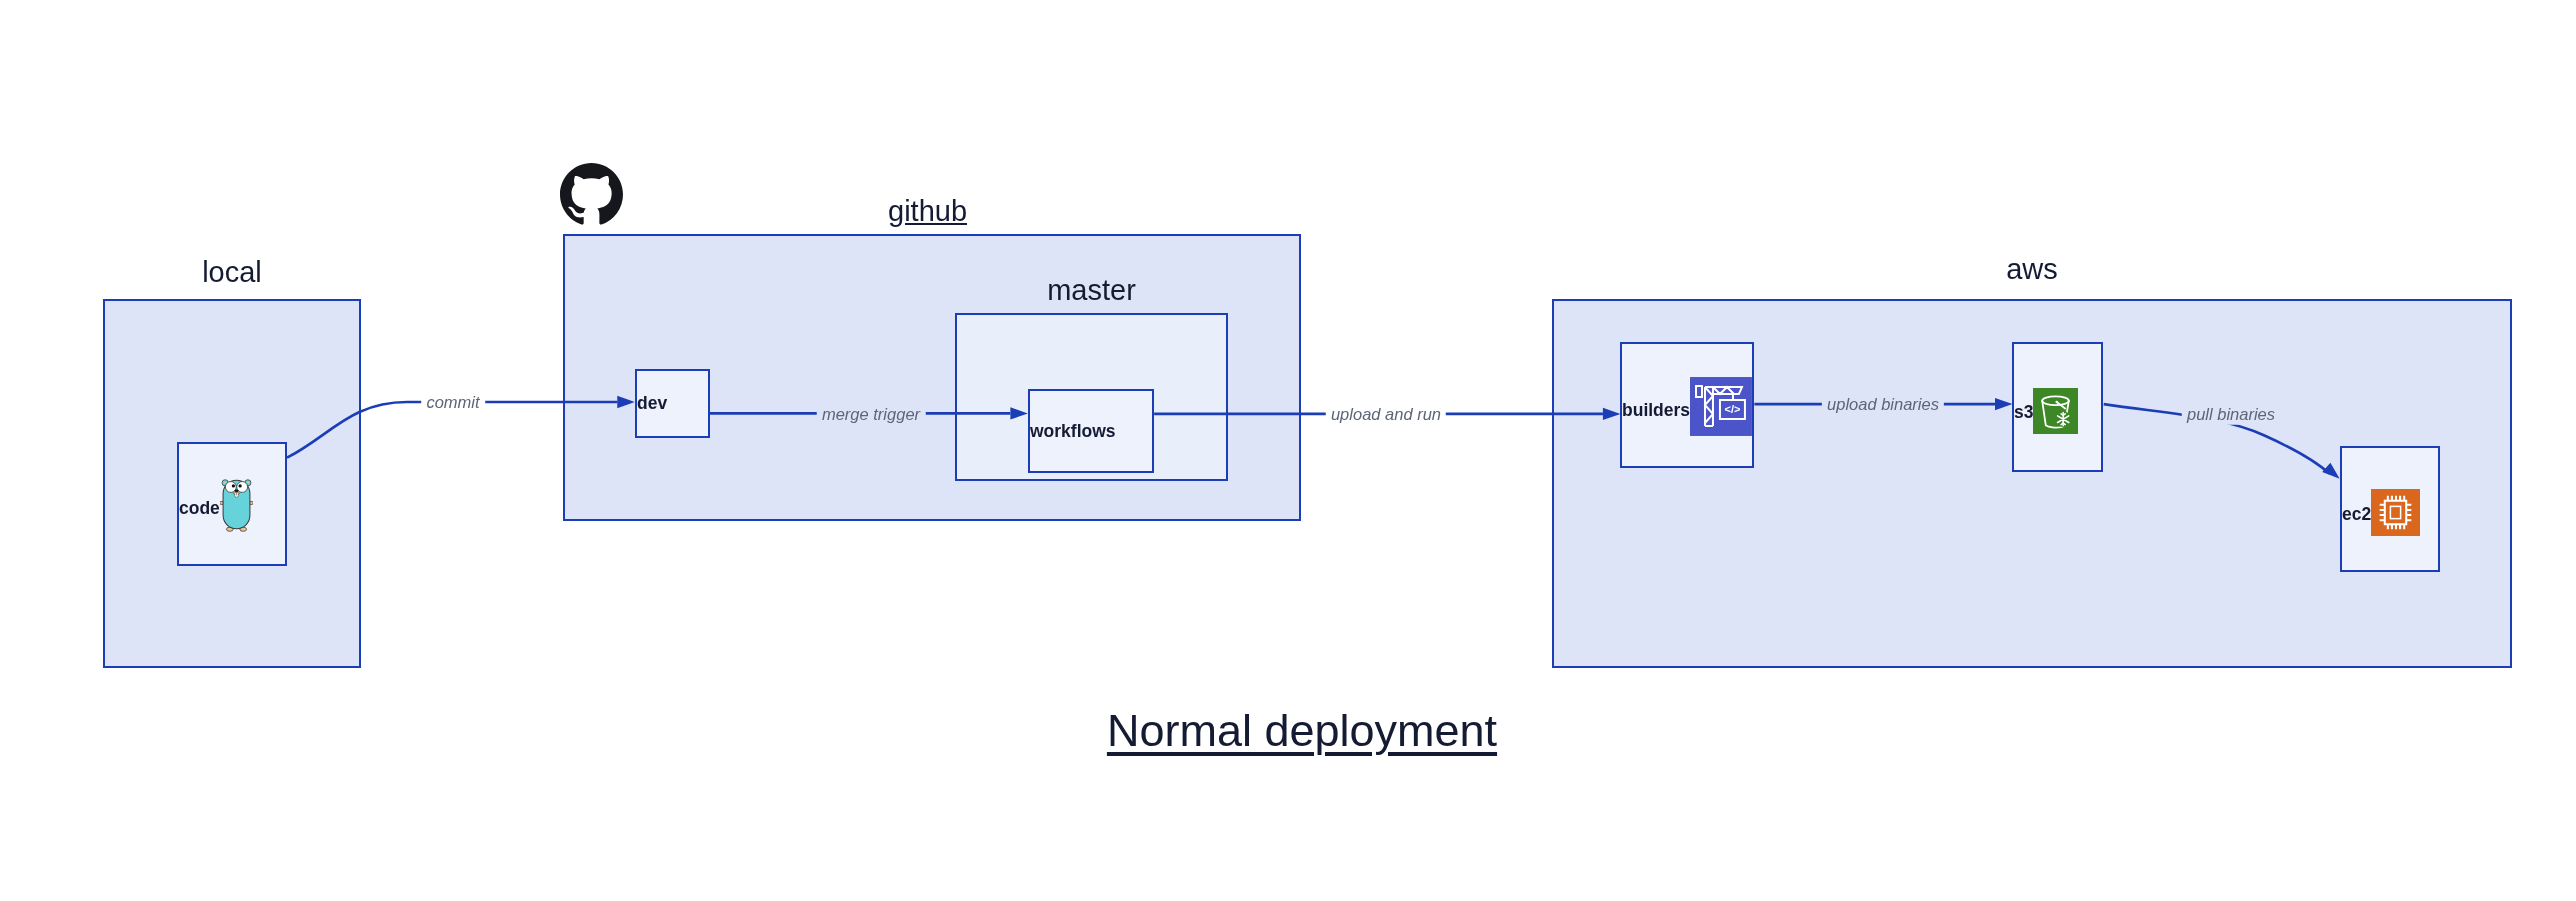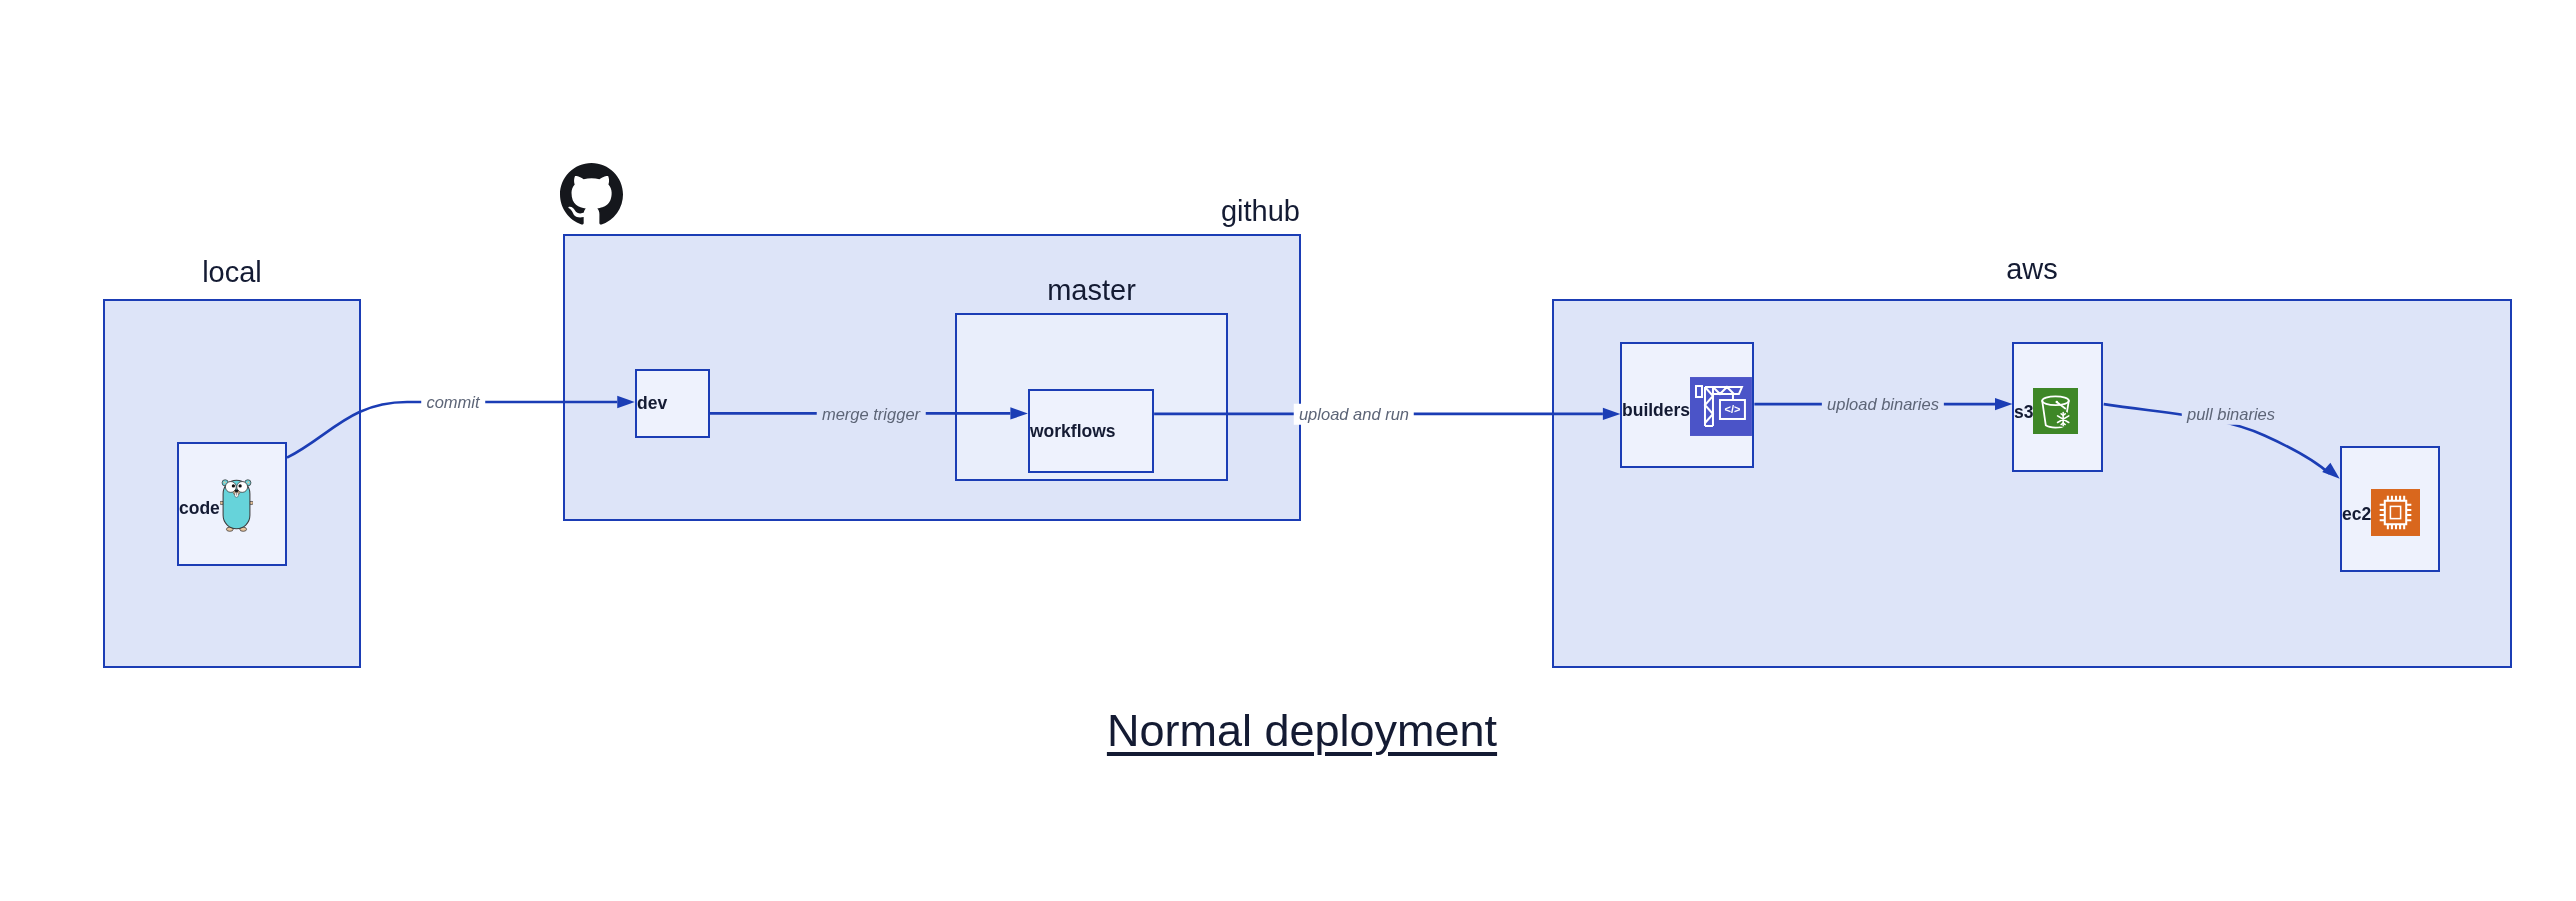--- a/index.html
+++ b/index.html
@@ -9,21 +9,21 @@
     --gopher-teal:#66d3da; --github-black:#15171c; --canvas-bg:#ffffff;
   }
   html,body{margin:0;padding:0;background:var(--canvas-bg);}
   .canvas{position:relative;width:2604px;height:902px;background:var(--canvas-bg);
           font-family:"Liberation Sans", sans-serif;overflow:hidden;}
   .cluster{position:absolute;box-sizing:border-box;border:2.6px solid var(--border-blue);
            background:var(--cluster-fill);}
   .cluster.nested{background:var(--nested-cluster-fill);}
   .cluster-label{position:absolute;font-size:29px;color:var(--label-dark);
                  line-height:33px;white-space:nowrap;}
-  .tc{text-align:center;} .tr{text-align:right;}
+  .tc{text-align:center;} .tr{text-decoration:underline;}
   .node{position:absolute;box-sizing:border-box;border:2.6px solid var(--border-blue);
         background:var(--node-fill);display:flex;flex-direction:row;align-items:center;}
   .node.center{}
   .node-label{font-size:17.5px;font-weight:bold;color:var(--label-dark);line-height:20.6px;}
   .edges{position:absolute;left:0;top:0;pointer-events:none;}
   .edge{stroke:var(--border-blue);stroke-width:5;fill:none;}
   .head{fill:var(--border-blue);stroke:none;}
   .edge-label{position:absolute;transform:translate(-50%,-50%);font-style:italic;
               font-size:16.5px;color:var(--edge-label-gray);padding:1px 5.2px;
               white-space:nowrap;line-height:18.5px;}
@@ -148,19 +148,19 @@
 
     <path class="edge" d="M3405,784 H3872"></path>
     <polygon class="head" points="3906,784 3872,772 3872,796"></polygon>
 
     <path class="edge" d="M4083,784 C4200,802 4310,806 4395,845 C4455,872 4498,898 4521,919"></path>
     <polygon class="head" points="4541,929 4507,916 4523,898"></polygon>
   </svg>
 
   <div class="edge-label bg-white" style="left:453px;top:402px">commit</div>
   <div class="edge-label bg-cluster" style="left:871px;top:414px">merge trigger</div>
-  <div class="edge-label bg-white" style="left:1354px;top:414px">upload and run</div>
+  <div class="edge-label bg-white" style="left:1386px;top:414px">upload and run</div>
   <div class="edge-label bg-cluster" style="left:1883px;top:404px">upload binaries</div>
   <div class="edge-label bg-cluster" style="left:2231px;top:414px">pull binaries</div>
 
   <div class="title" style="top:705px">Normal deployment</div>
 </div>
 
 
 </body></html>

